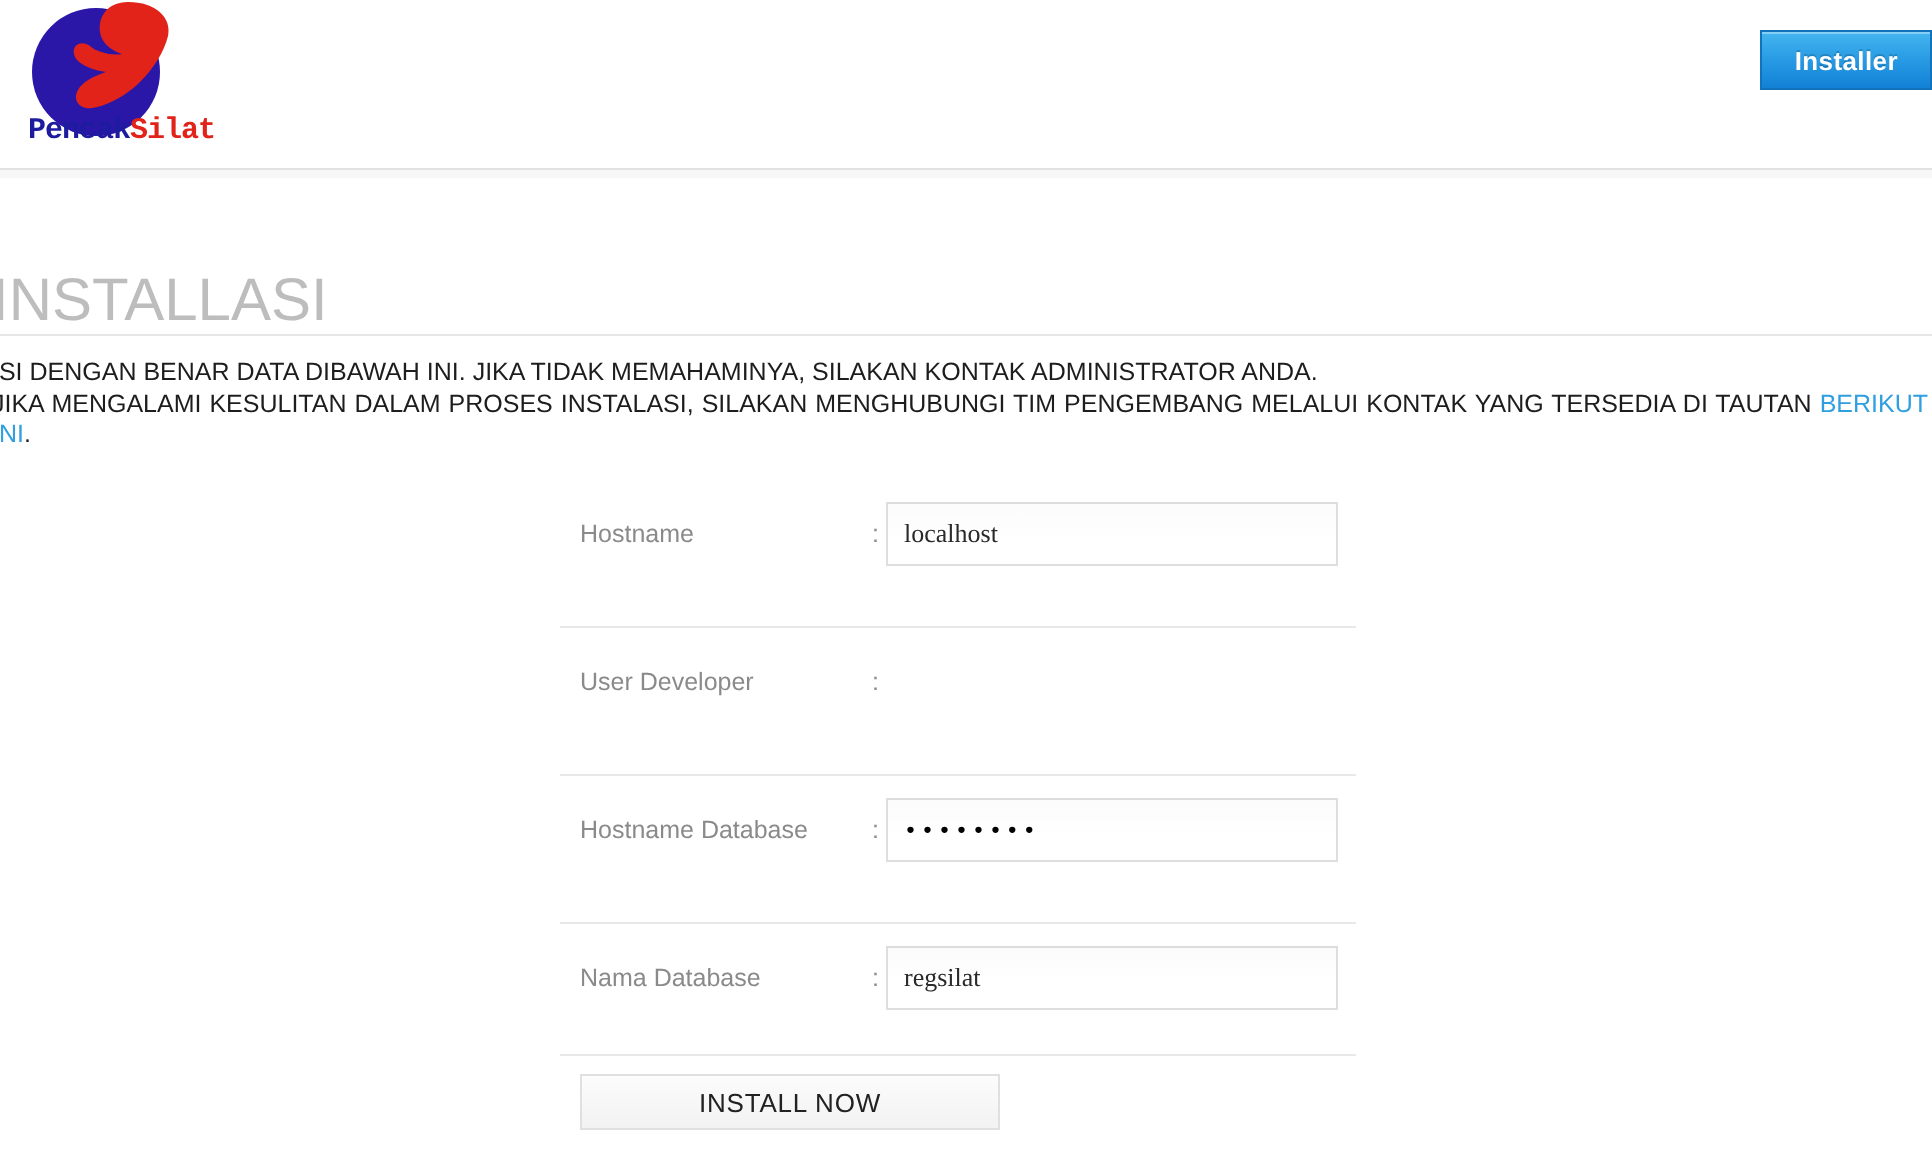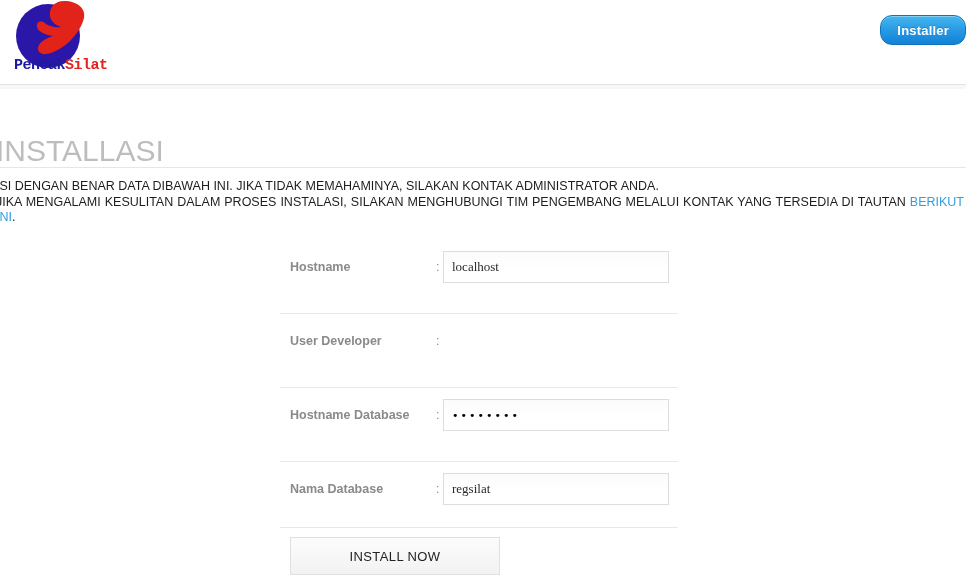--- a/index.html
+++ b/index.html
@@ -62,21 +62,21 @@
     display: flex;
     gap: 6px;
     align-items: center;
   }
   .navbtn {
     height: 30px;
     padding: 0 16px;
     display: flex;
     align-items: center;
     justify-content: center;
-    border-radius: 12px;
+    border-radius: 0;
     border: 1px solid #1273bd;
     color: #ffffff;
     font-size: 13px;
     font-weight: bold;
     letter-spacing: 0.2px;
     background: linear-gradient(to bottom, #45b6f0 0%, #2a9de5 45%, #1281d6 100%);
     text-shadow: 0 -1px 0 rgba(0,0,0,0.18);
     box-shadow: inset 0 1px 0 rgba(255,255,255,0.35);
     cursor: pointer;
     white-space: nowrap;
@@ -139,21 +139,21 @@
   .field-row {
     position: relative;
     height: 74px;
   }
   .field-row.last { height: 66px; }
   .field-label {
     position: absolute;
     left: 10px;
     top: 20px;
     font-size: 12.5px;
-    font-weight: bold;
+    font-weight: normal;
     color: #8a8a8a;
     white-space: nowrap;
   }
   .field-colon {
     position: absolute;
     left: 156px;
     top: 20px;
     font-size: 12.5px;
     color: #8a8a8a;
   }
@@ -190,21 +190,21 @@
   #submit-wrap {
     position: relative;
     height: 60px;
     margin-top: 9px;
   }
   #install-now {
     position: absolute;
     left: 10px;
     top: 0px;
     width: 210px;
-    height: 38px;
+    height: 28px;
     border: 1px solid #e0e0e0;
     background: linear-gradient(to bottom, #fcfcfc 0%, #f7f7f7 50%, #f2f2f2 100%);
     font-family: "Liberation Sans", sans-serif;
     font-size: 13px;
     color: #222222;
     letter-spacing: 0.4px;
     cursor: pointer;
   }
 </style>
 </head>

